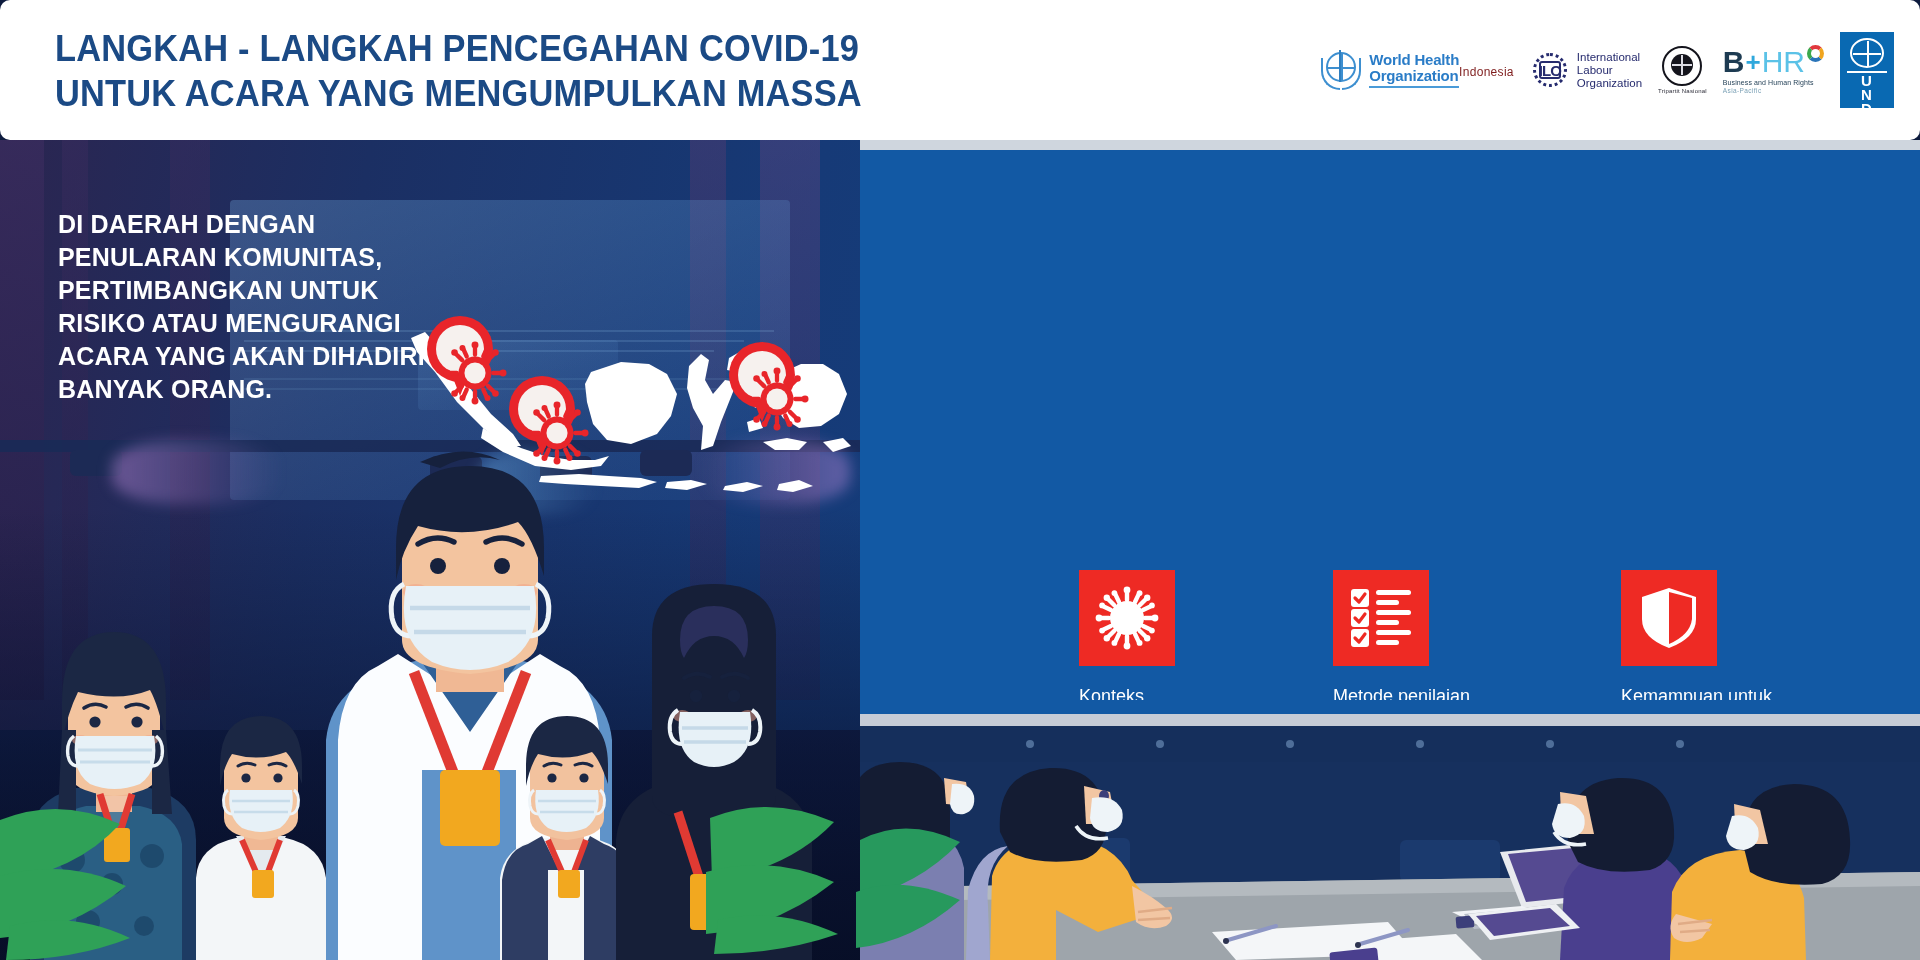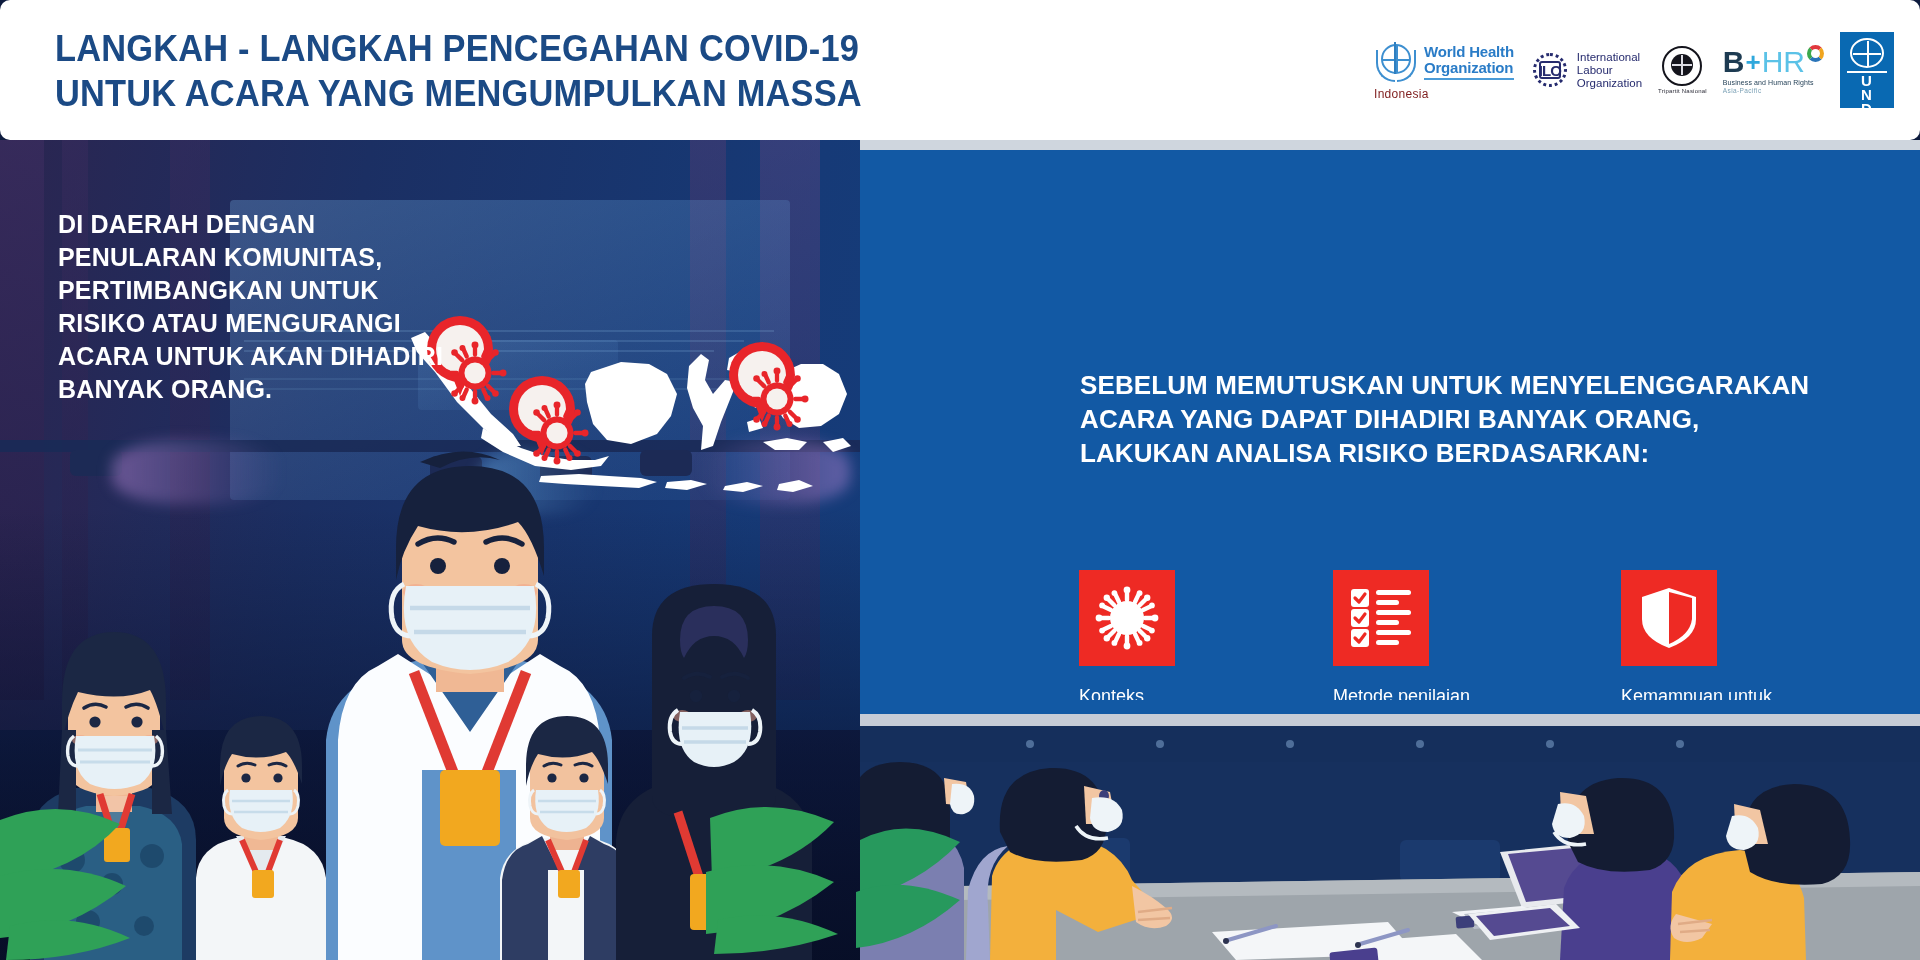--- a/index.html
+++ b/index.html
@@ -8,21 +8,21 @@
 
   
   #header{position:absolute;left:0;top:0;width:1920px;height:140px;background:#ffffff;z-index:60;border-radius:10px;}
   #title-block{position:absolute;left:55px;top:26px;width:980px;}
   .title-line{color:#1b4a85;font-weight:bold;font-size:37px;line-height:45px;letter-spacing:.2px;
     font-family:"Liberation Sans",sans-serif;transform:scaleX(.93);transform-origin:left center;white-space:nowrap;}
 
   #logo-bar{position:absolute;right:26px;top:22px;height:96px;display:flex;align-items:center;gap:16px;}
 
   
-  .who{display:flex;flex-direction:column;}
+  .who{display:flex;flex-direction:row;align-items:center;}
   .who-row{display:flex;align-items:center;gap:6px;}
   .who-text{display:flex;flex-direction:column;line-height:16px;}
   .who-text span{color:#2a7cc7;font-weight:bold;font-size:15px;letter-spacing:-.2px;}
   .who-rule{width:100%;height:2px;background:#4a9bd8;margin-top:2px;}
   .who-ind{color:#7f1d1d;font-size:12px;margin-top:3px;letter-spacing:.3px;}
   .emblem{width:44px;height:44px;position:relative;}
   .emblem .globe{position:absolute;left:7px;top:4px;width:30px;height:30px;border-radius:50%;
     border:2px solid #3d8fd0;box-sizing:border-box;}
   .emblem .globe:before{content:"";position:absolute;left:13px;top:0;width:2px;height:26px;background:#3d8fd0;}
   .emblem .globe:after{content:"";position:absolute;left:0;top:13px;width:26px;height:2px;background:#3d8fd0;}
@@ -231,21 +231,21 @@
     <div class="beam" style="left:700px;top:300px;width:150px;transform:scaleX(-1);"></div>
 
     <div class="floor"></div>
     <div class="hall-dark"></div>
 
     <div id="left-text">
       <p>DI DAERAH DENGAN</p>
       <p>PENULARAN KOMUNITAS,</p>
       <p>PERTIMBANGKAN UNTUK</p>
       <p>RISIKO ATAU MENGURANGI</p>
-      <p>ACARA UNTUK AKAN DIHADIRI</p>
+      <p>ACARA YANG AKAN DIHADIRI</p>
       <p>BANYAK ORANG.</p>
     </div>
 
     <div id="map">
       <svg viewBox="0 0 460 200" xmlns="http://www.w3.org/2000/svg">
         <g fill="#ffffff">
 
           <path d="M16 28 L30 22 L46 40 L70 72 L96 104 L118 124 L126 136 L112 136 L88 118 L62 92 L40 62 L22 42 Z"></path>
           <path d="M88 118 L104 128 L126 138 L150 146 L176 150 L200 150 L214 146 L206 156 L176 160 L140 156 L108 142 L86 128 Z"></path>
 
@@ -517,25 +517,20 @@
         <g fill="#27995d">
           <path d="M860 140 Q906 116 960 142 Q918 186 860 198 Z"></path>
           <path d="M856 192 Q902 174 960 200 Q912 242 856 248 Z"></path>
         </g>
       </svg>
     </div>
 
     <div id="panel-top-edge"></div>
     <div id="right-panel"></div>
 
-    <div id="panel-heading">
-      <p>SEBELUM MEMUTUSKAN UNTUK MENYELENGGARAKAN</p>
-      <p>ACARA YANG DAPAT DIHADIRI BANYAK ORANG,</p>
-      <p>LAKUKAN ANALISA RISIKO BERDASARKAN:</p>
-    </div>
 
     <div id="panel-items">
 
       <div class="pitem">
         <div class="picon">
           <svg width="66" height="66" viewBox="0 0 66 66" xmlns="http://www.w3.org/2000/svg">
             <g fill="#ffffff">
               <circle cx="33" cy="33" r="17"></circle>
               <g stroke="#ffffff" stroke-width="4.4" stroke-linecap="round">
                 <line x1="33" y1="15" x2="33" y2="7"></line>

